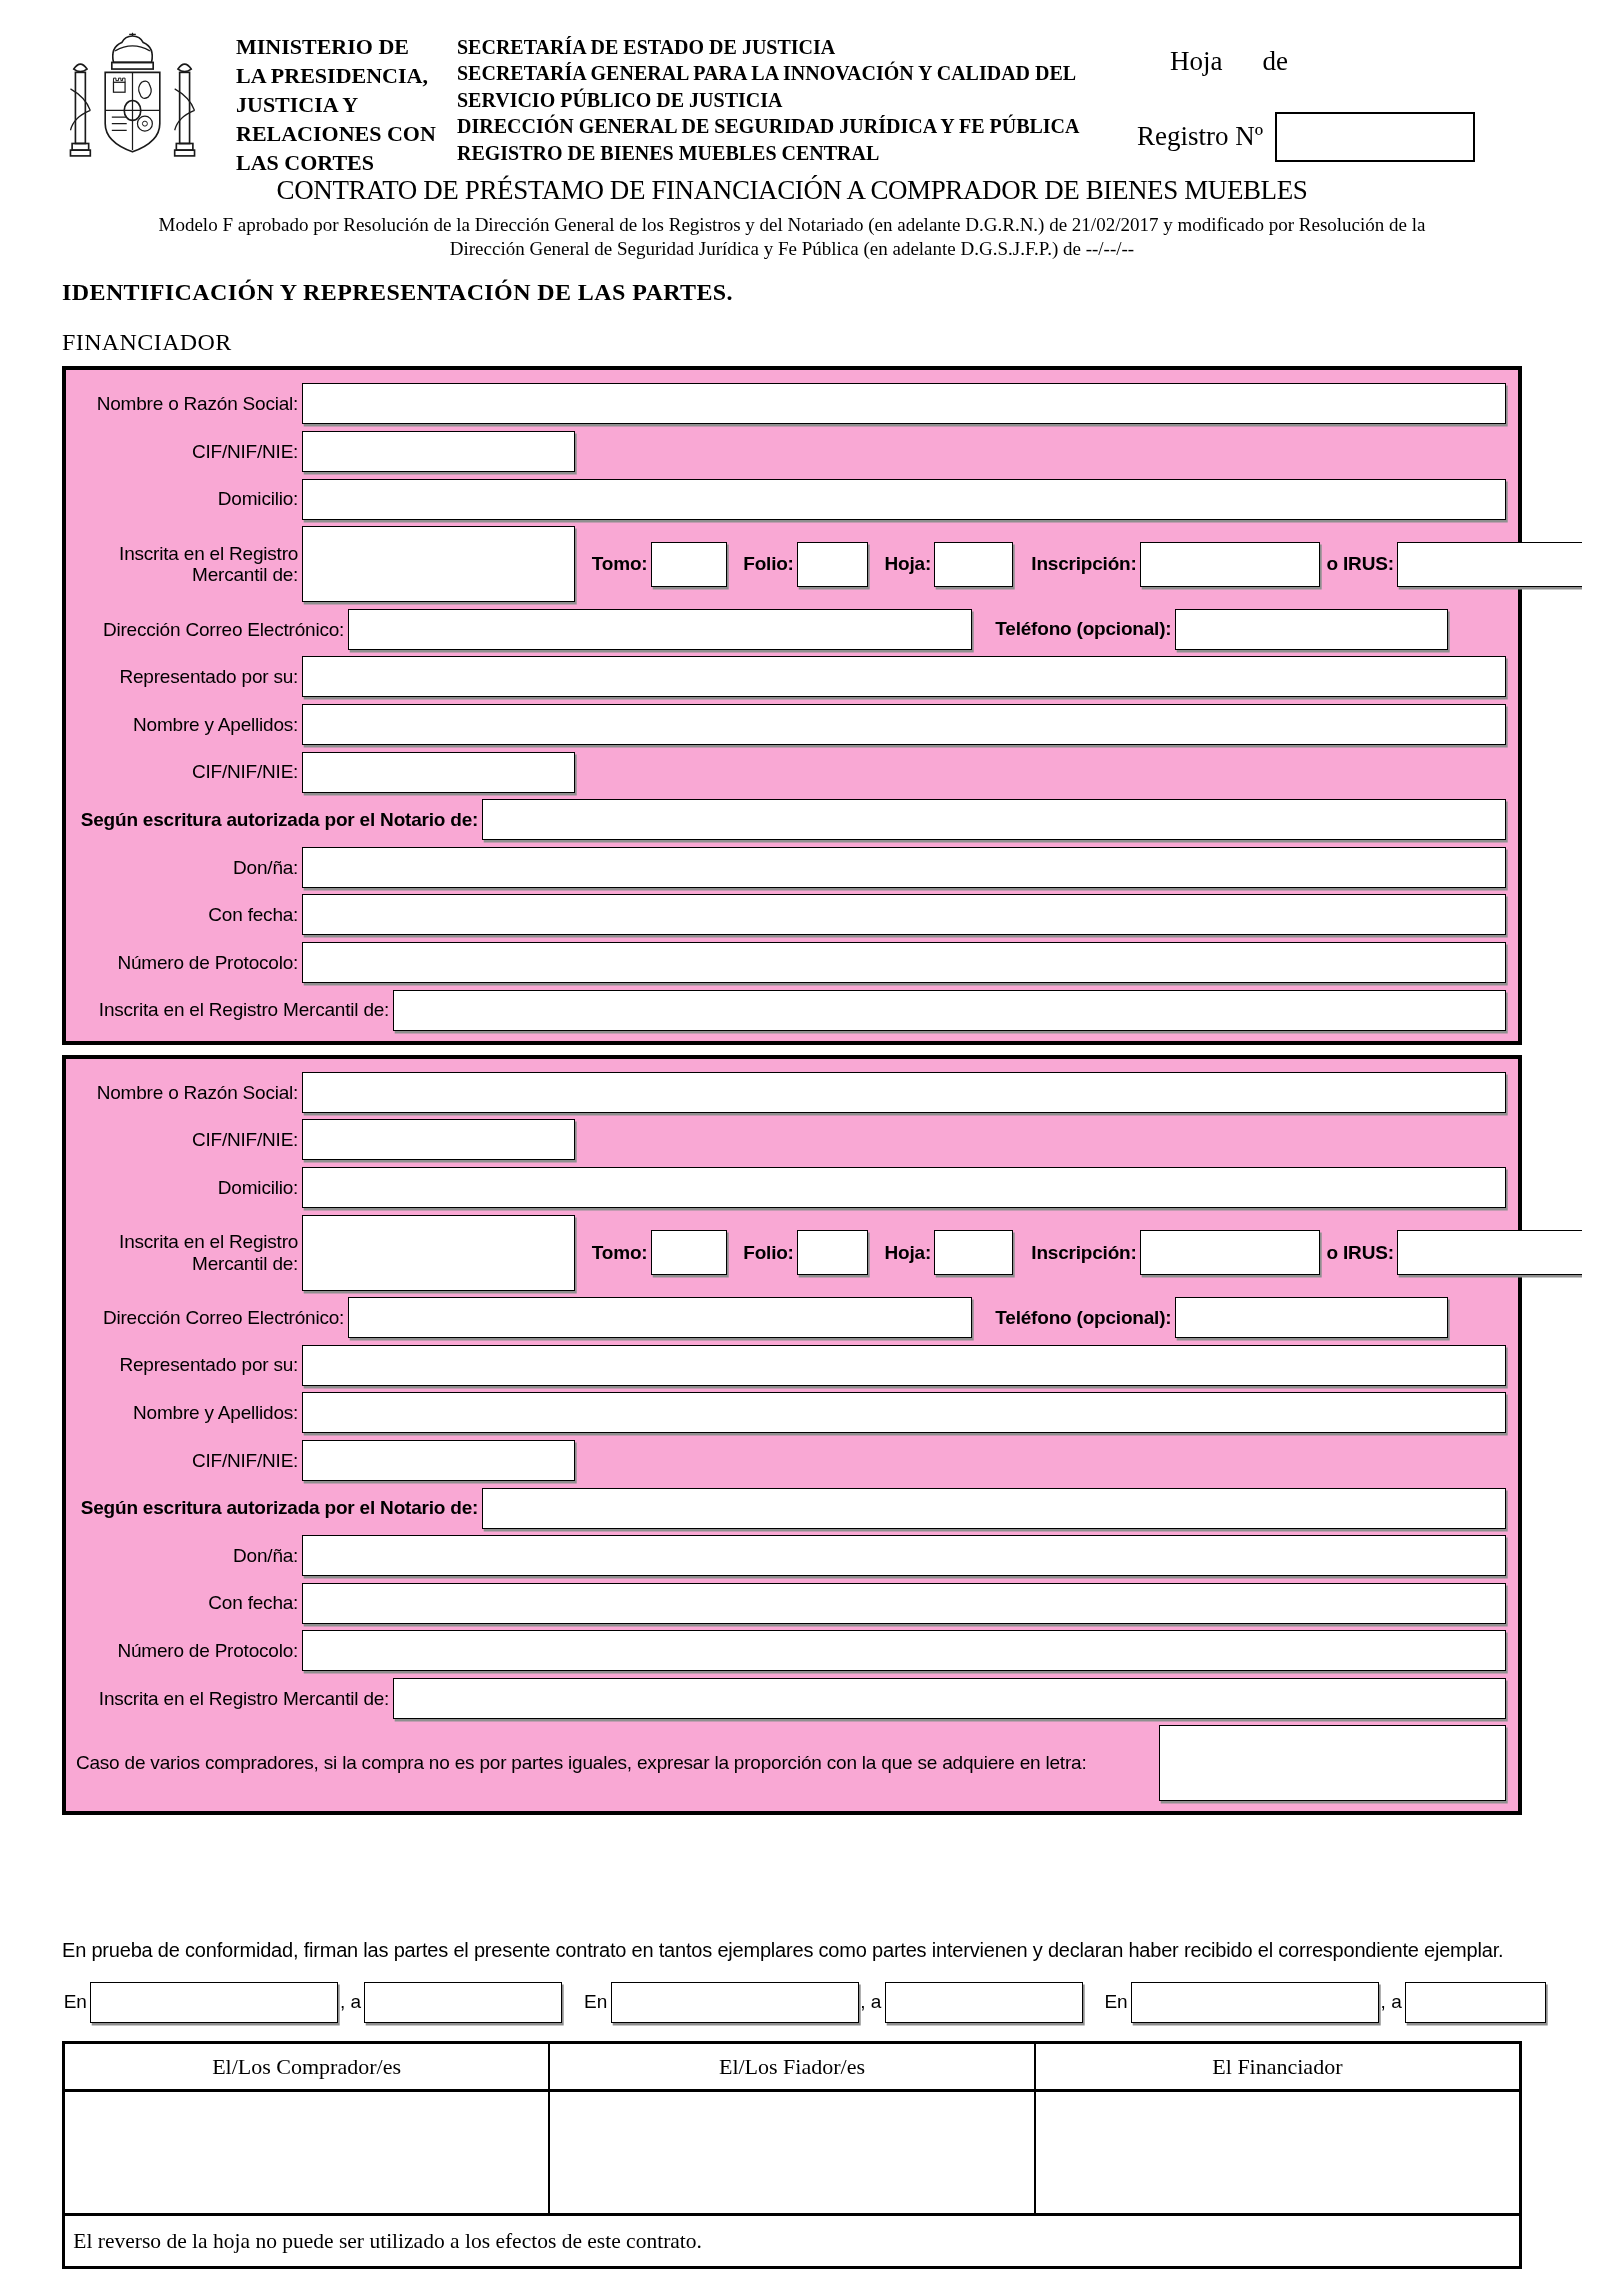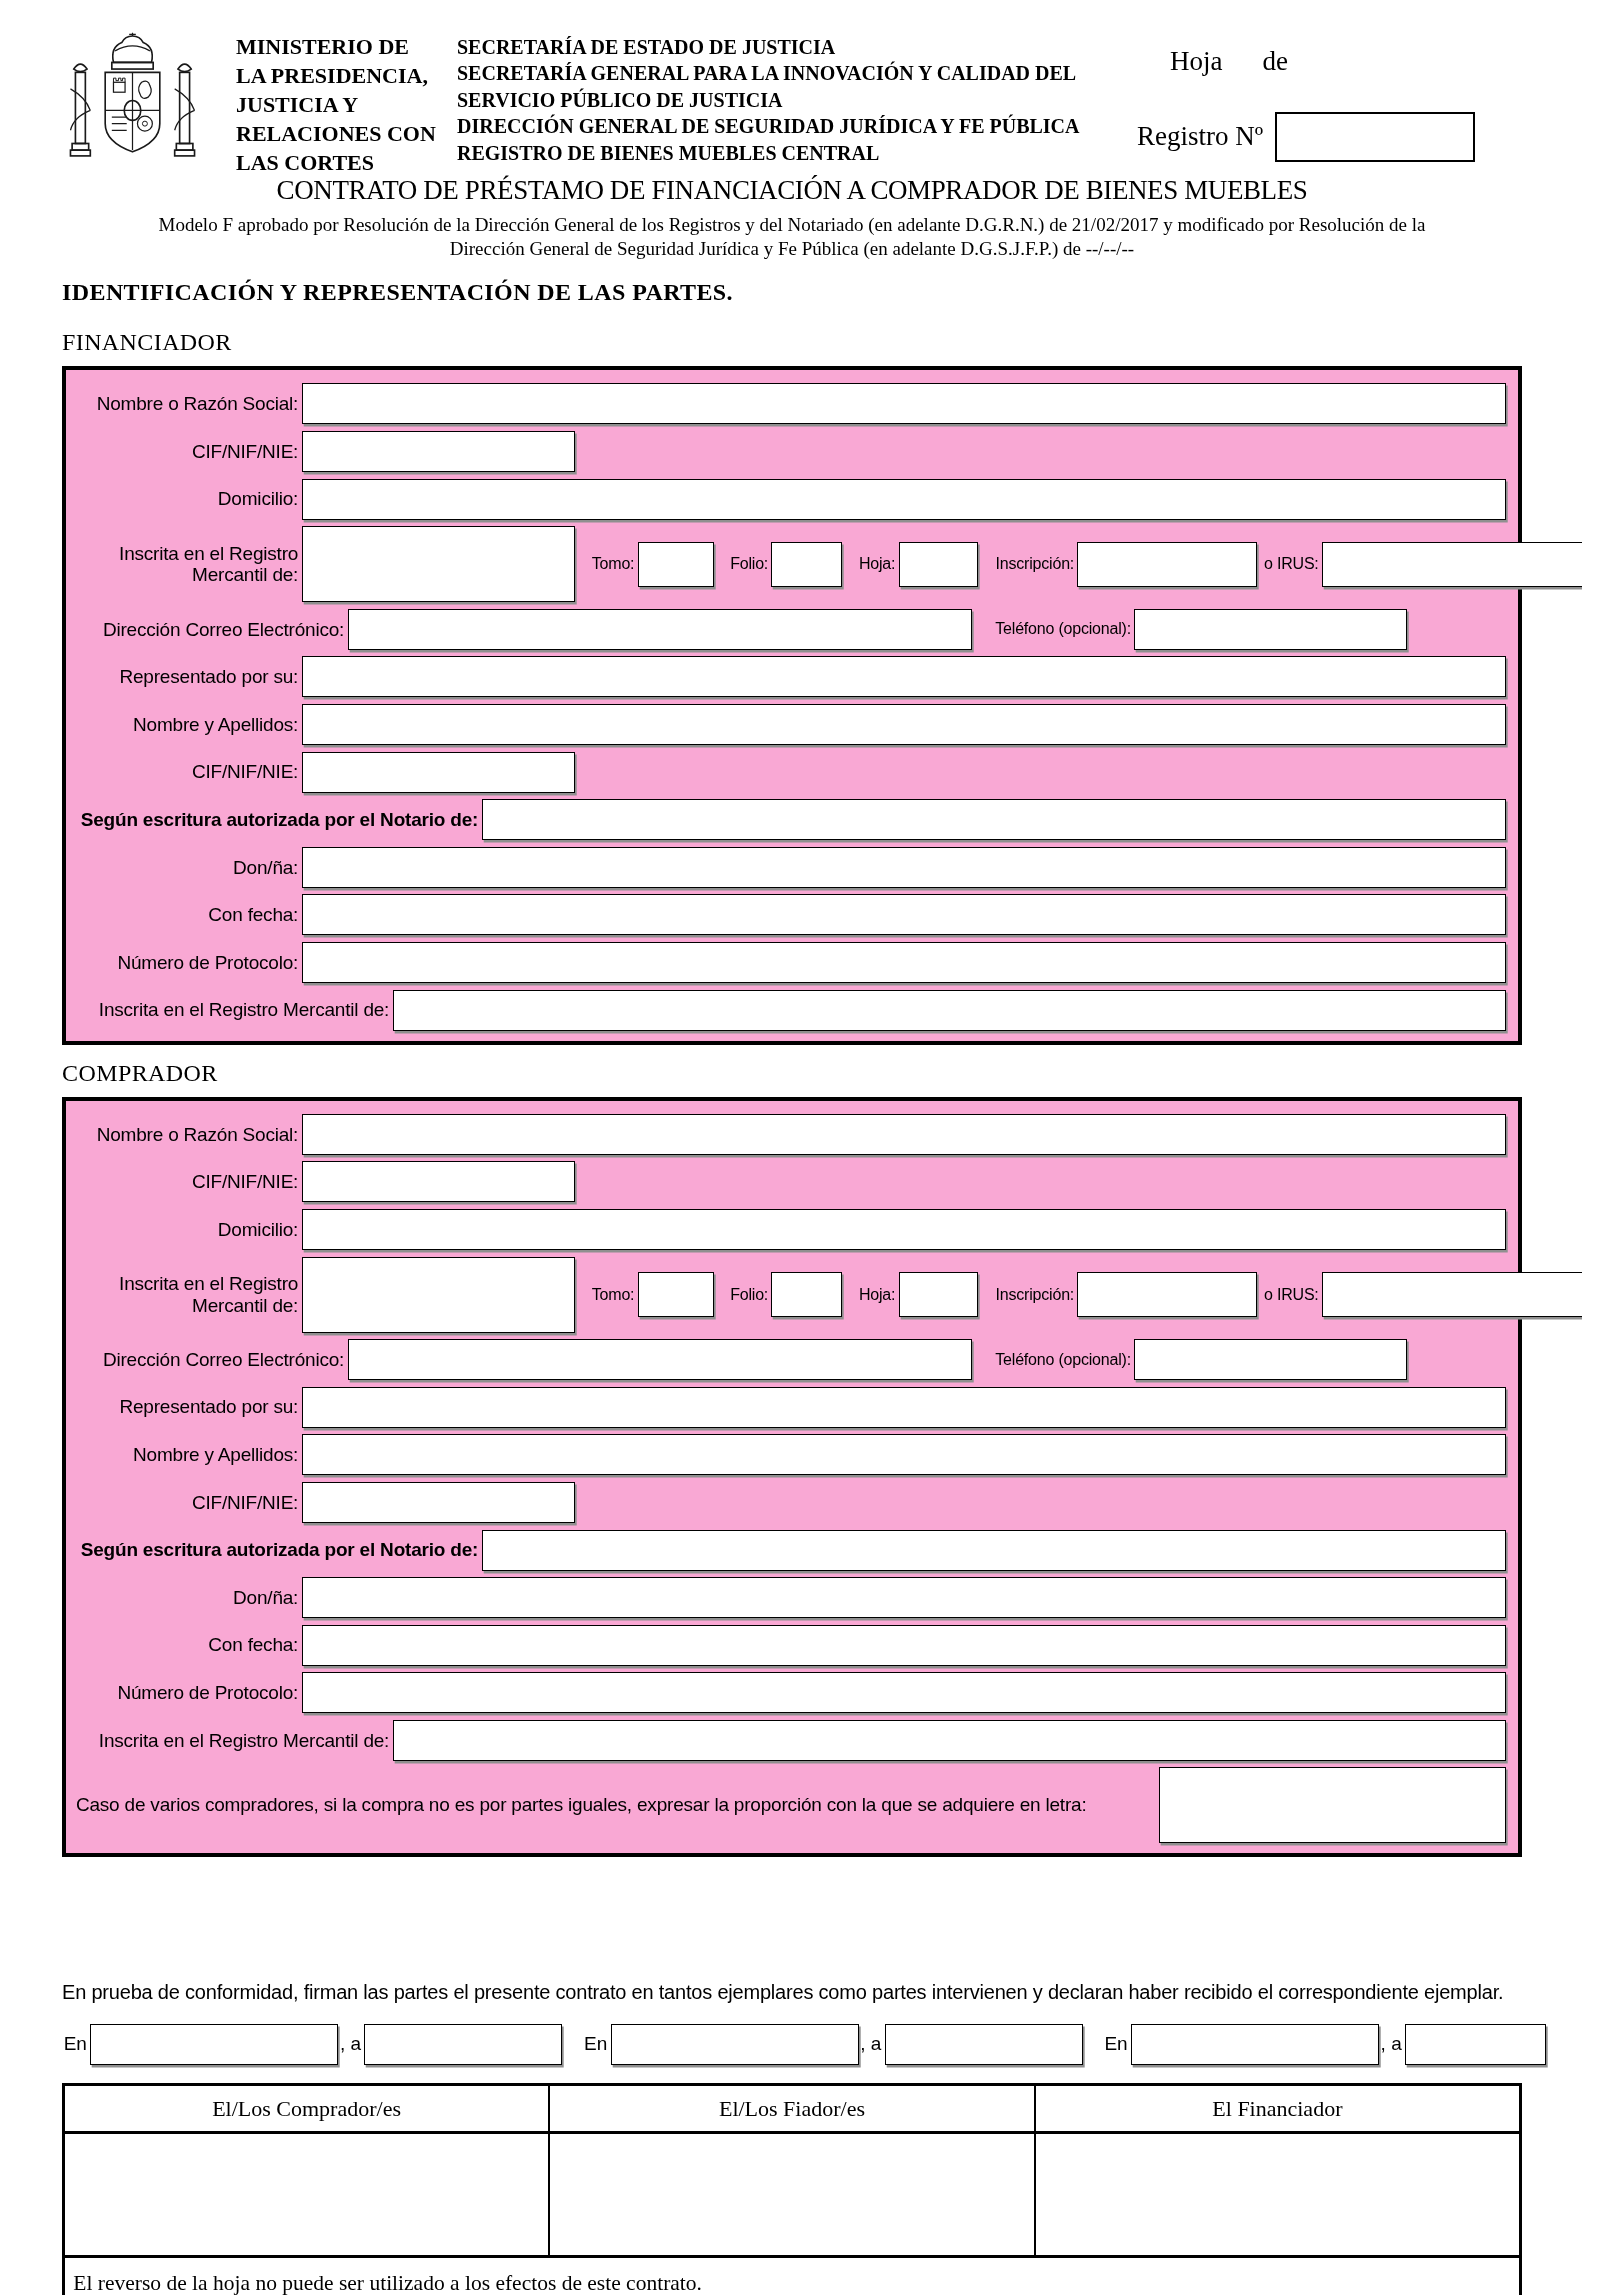--- a/index.html
+++ b/index.html
@@ -70,21 +70,21 @@
   .w-insc { width: 324px; }
   .inp {
     border: 1.7px solid #000; background: #fff; outline: none;
     height: 41px; font: 20px "Liberation Sans", sans-serif; padding: 0 6.6px;
     box-shadow: 1.7px 2.5px 0 #8f8f8f; flex: 0 0 auto;
   }
   .inp-wide  { flex: 1 1 auto; }
   .inp-short { width: 273px; }
   .inp-tall  { height: 76px; }
   .inp-sm    { height: 45px; }
-  .inline-lbl { font-size: 16px; letter-spacing: -0.2px; white-space: nowrap; padding-right: 3.3px; }
+  .inline-lbl { font-size: 19px; letter-spacing: -0.2px; white-space: nowrap; padding-right: 3.3px; font-weight: bold; }
   .two-line { white-space: normal; }
   .caso-lbl { flex: 1 1 auto; font-size: 19px; letter-spacing: -0.2px; text-align: left; padding-left: 6.6px; }
 
   
   .conformity { margin-top: 124px; font-size: 20px; letter-spacing: -0.2px; }
   .place-row { display: flex; align-items: flex-end; margin-top: 20px; }
   .place-row .plbl { font-size: 19px; padding: 0 3.3px 10px 1.7px; white-space: nowrap; }
   .sig-table {
     width: 100%; margin-top: 18px; border-collapse: collapse;
     border: 3.3px solid #000;
@@ -254,21 +254,20 @@
       <div class="flabel w-def">Número de Protocolo:</div>
       <input class="inp inp-wide" type="text" style="">
     </div>
 
     <div class="frow" style="margin-bottom:1.7px">
       <div class="flabel w-insc">Inscrita en el Registro Mercantil de:</div>
       <input class="inp inp-wide" type="text" style="">
     </div>
   </div>
 
-  <div class="party-heading" style="margin-top:15px">COMPRADOR</div>
   <div class="party-box">
 
     <div class="frow">
       <div class="flabel w-def">Nombre o Razón Social:</div>
       <input class="inp inp-wide" type="text" style="">
     </div>
 
     <div class="frow">
       <div class="flabel w-def">CIF/NIF/NIE:</div>
       <input class="inp inp-short" type="text" style="">

